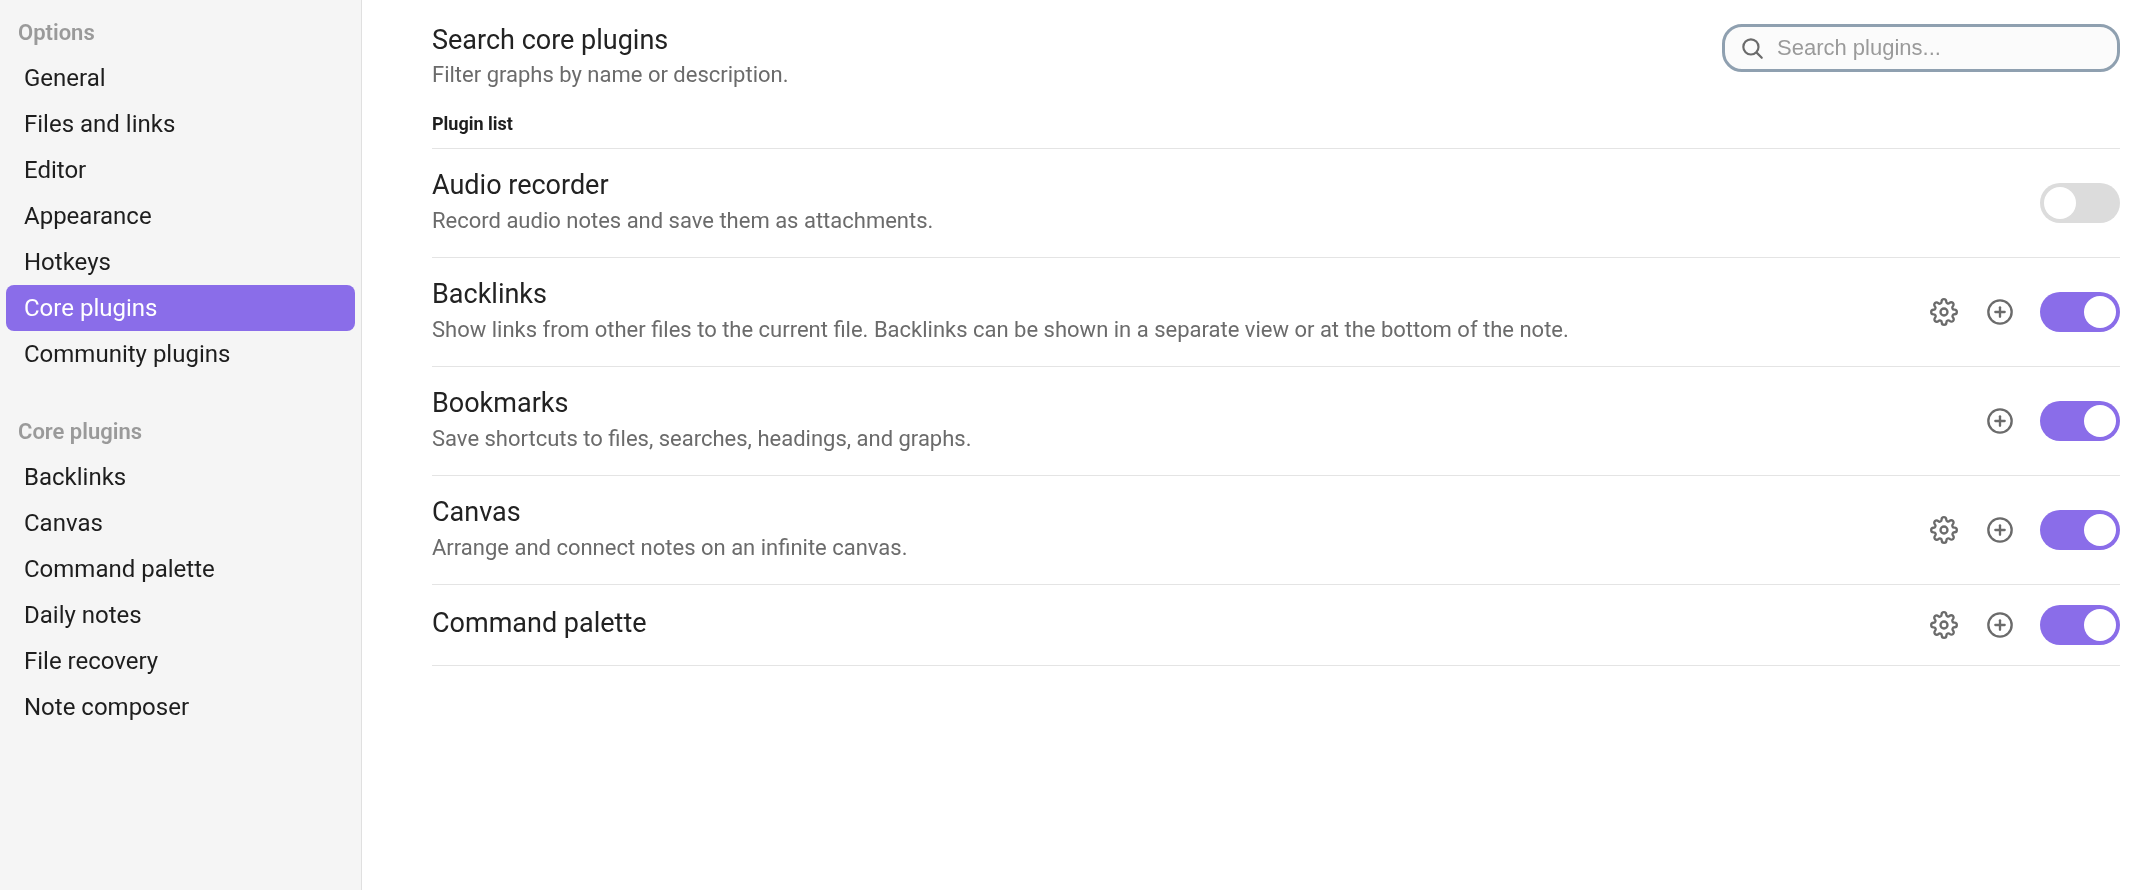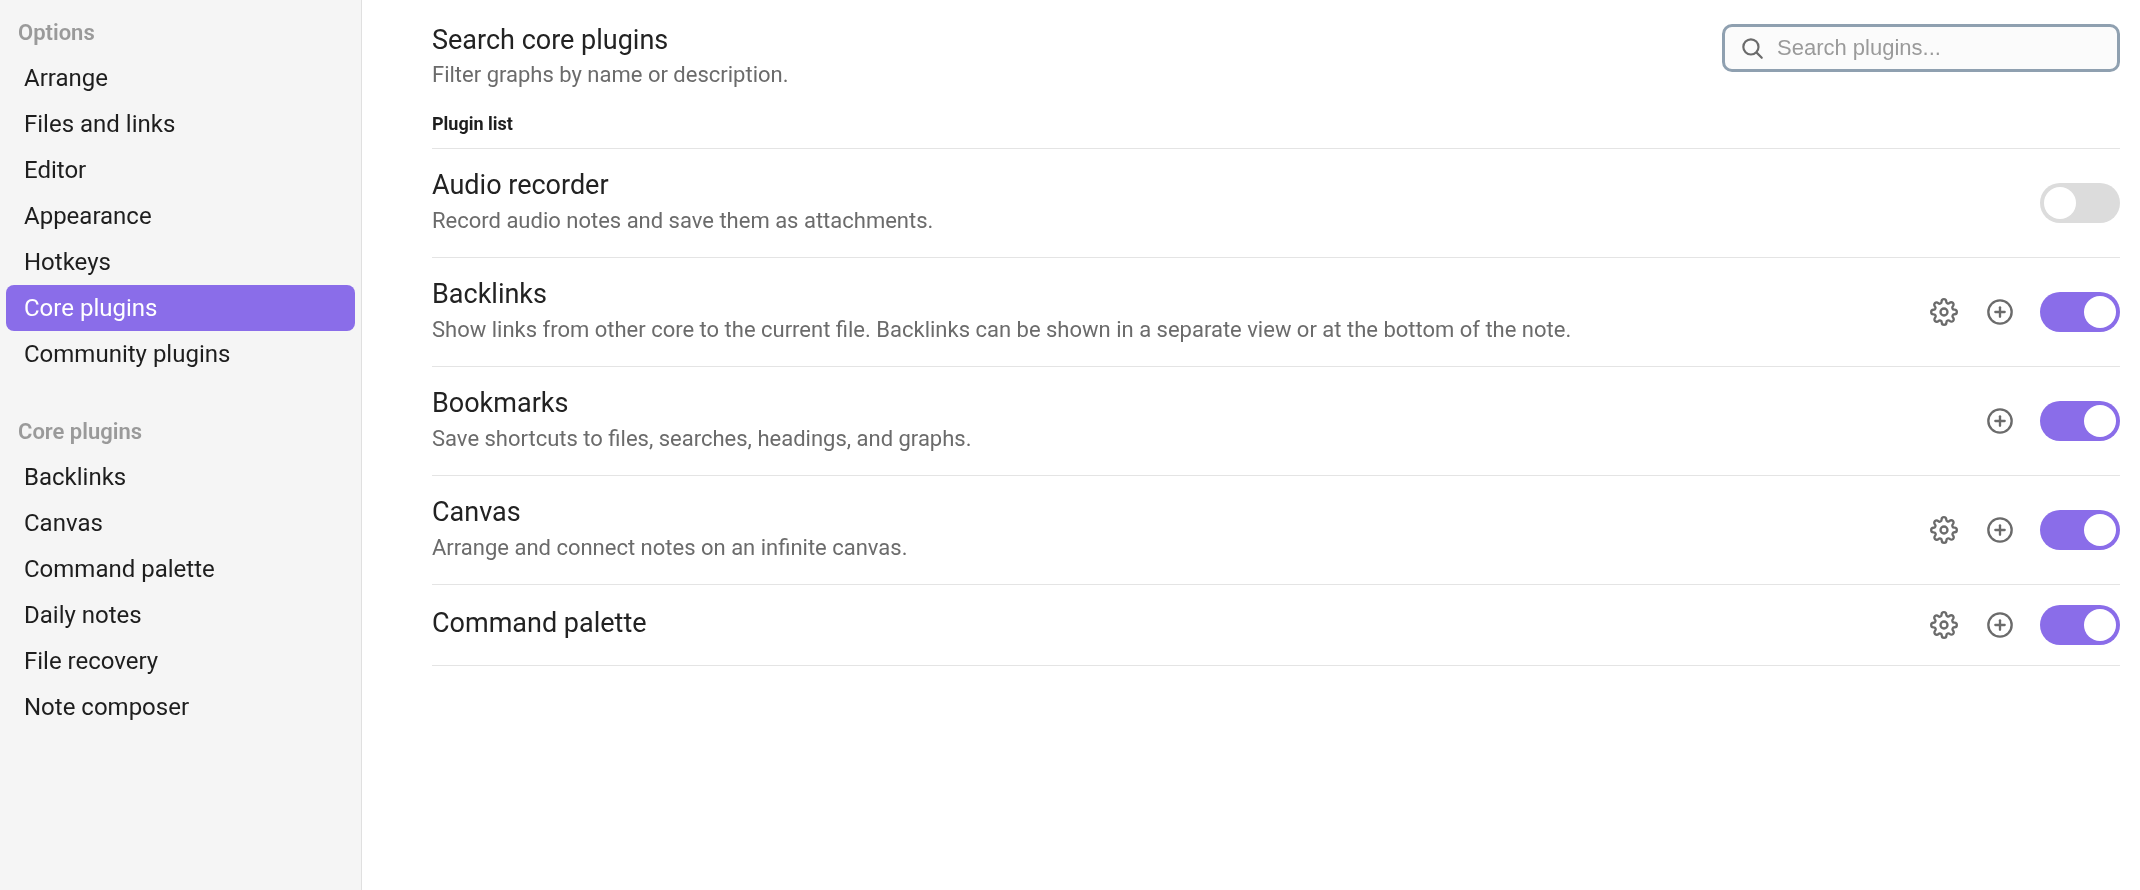--- a/index.html
+++ b/index.html
@@ -56,21 +56,21 @@
     margin-bottom: 6px;
   }
   .search-desc {
     font-size: 22px;
     color: #6b6b6b;
   }
   .search-box {
     display: flex;
     align-items: center;
     border: 3px solid #8fa0b0;
-    border-radius: 10px;
+    border-radius: 20px;
     padding: 8px 14px;
     width: 398px;
     background: #fbfbfb;
   }
   .search-box input {
     border: none;
     outline: none;
     background: transparent;
     font-size: 22px;
     margin-left: 12px;
@@ -124,21 +124,21 @@
   .toggle.on .knob { right: 4px; }
 
   svg { display: block; }
 </style>
 </head>
 <body>
 
 <div class="sidebar">
 
   <div class="sidebar-section-header">Options</div>
-  <div class="sidebar-item">Arrange</div>
+  <div class="sidebar-item">General</div>
   <div class="sidebar-item">Files and links</div>
   <div class="sidebar-item">Editor</div>
   <div class="sidebar-item">Appearance</div>
   <div class="sidebar-item">Hotkeys</div>
   <div class="sidebar-item active">Core plugins</div>
   <div class="sidebar-item">Community plugins</div>
 
   <div class="sidebar-section-gap"></div>
 
   <div class="sidebar-section-header">Core plugins</div>
@@ -180,21 +180,21 @@
     <div class="plugin-actions">
       <div class="toggle off">
           <div class="knob"></div>
         </div>
     </div>
   </div>
 
   <div class="plugin-row">
     <div class="plugin-text">
       <div class="plugin-name">Backlinks</div>
-      <div class="plugin-desc">Show links from other core to the current file. Backlinks can be shown in a separate view or at the bottom of the note.</div>
+      <div class="plugin-desc">Show links from other files to the current file. Backlinks can be shown in a separate view or at the bottom of the note.</div>
     </div>
     <div class="plugin-actions">
       <div class="icon-btn">
         <svg width="28" height="28" viewBox="0 0 24 24" fill="none" stroke="#6b6b6b" stroke-width="2" stroke-linecap="round" stroke-linejoin="round">
             <circle cx="12" cy="12" r="3"></circle>
             <path d="M19.4 15a1.65 1.65 0 0 0 .33 1.82l.06.06a2 2 0 1 1-2.83 2.83l-.06-.06a1.65 1.65 0 0 0-1.82-.33 1.65 1.65 0 0 0-1 1.51V21a2 2 0 1 1-4 0v-.09a1.65 1.65 0 0 0-1-1.51 1.65 1.65 0 0 0-1.82.33l-.06.06a2 2 0 1 1-2.83-2.83l.06-.06a1.65 1.65 0 0 0 .33-1.82 1.65 1.65 0 0 0-1.51-1H3a2 2 0 1 1 0-4h.09a1.65 1.65 0 0 0 1.51-1 1.65 1.65 0 0 0-.33-1.82l-.06-.06a2 2 0 1 1 2.83-2.83l.06.06a1.65 1.65 0 0 0 1.82.33h0a1.65 1.65 0 0 0 1-1.51V3a2 2 0 1 1 4 0v.09a1.65 1.65 0 0 0 1 1.51h0a1.65 1.65 0 0 0 1.82-.33l.06-.06a2 2 0 1 1 2.83 2.83l-.06.06a1.65 1.65 0 0 0-.33 1.82v0a1.65 1.65 0 0 0 1.51 1H21a2 2 0 1 1 0 4h-.09a1.65 1.65 0 0 0-1.51 1z"></path>
           </svg>
       </div>
       <div class="icon-btn">
         <svg width="28" height="28" viewBox="0 0 24 24" fill="none" stroke="#6b6b6b" stroke-width="2" stroke-linecap="round" stroke-linejoin="round">

